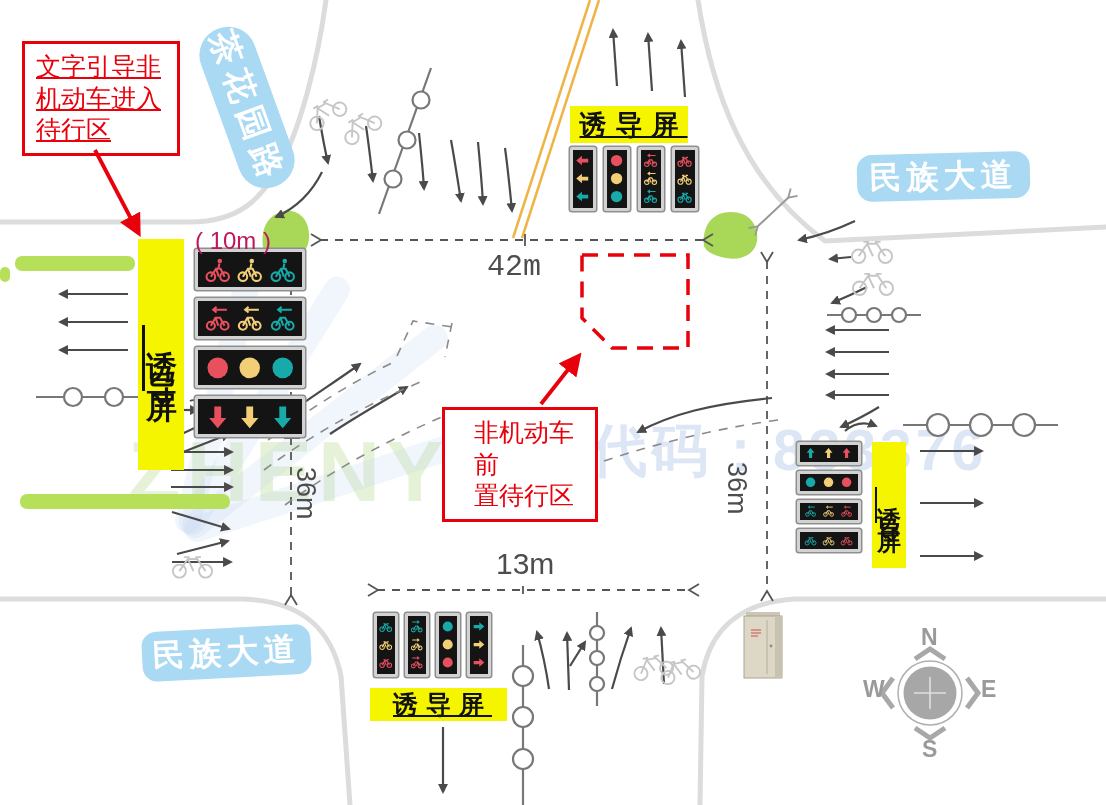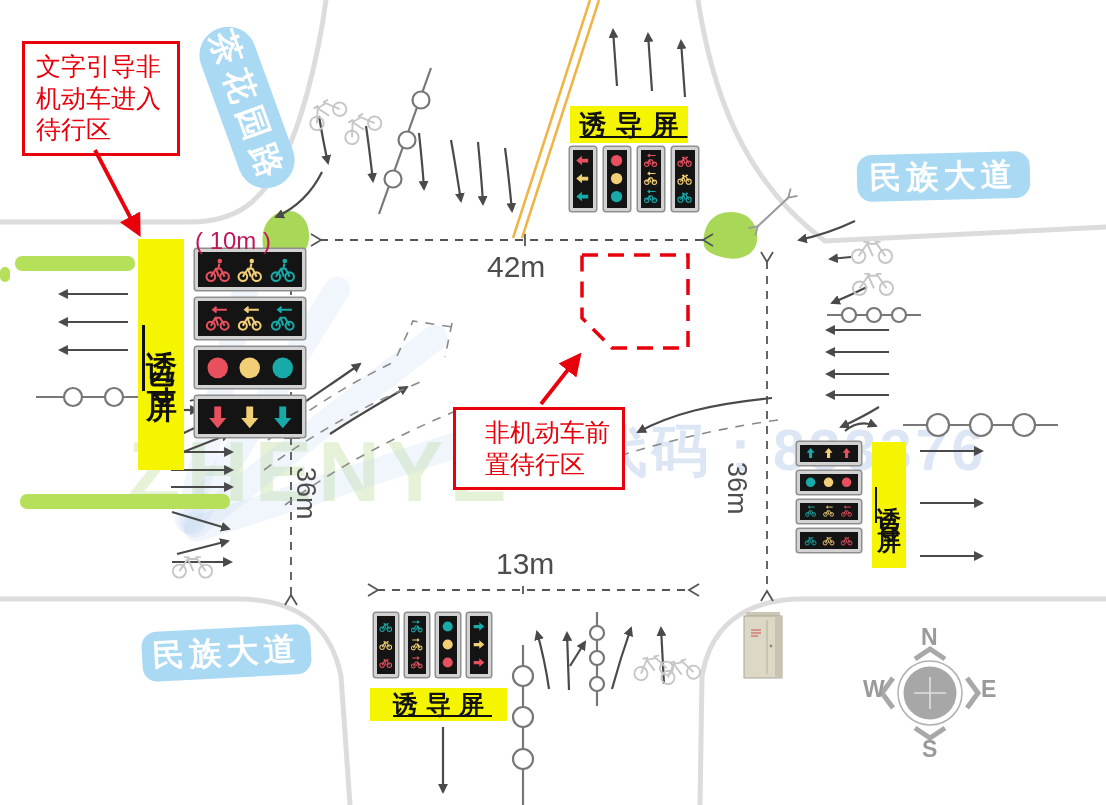--- a/index.html
+++ b/index.html
@@ -35,25 +35,25 @@
   
   .pill{background:var(--road-pill-blue);color:#fff;font-weight:bold;border-radius:15px;
     display:flex;align-items:center;justify-content:center;z-index:3;white-space:nowrap;}
   #road-north{left:163px;top:79px;width:168px;height:57px;border-radius:28px;
     transform:rotate(70deg);font-size:33px;letter-spacing:7px;}
   #road-east{left:857px;top:153px;width:173px;height:47px;font-size:32px;letter-spacing:5px;transform:rotate(-1.5deg);}
   #road-sw{left:142px;top:628px;width:169px;height:50px;font-size:32px;letter-spacing:5px;transform:rotate(-3deg);}
   
   .note{border:3px solid var(--annotation-red);color:var(--annotation-red);background:#fff;
     white-space:pre-line;font-size:25px;line-height:1.26;padding:7px 11px;z-index:4;font-weight:500;}
-  #note-guide{left:22px;top:41px;width:158px;}
-  #note-wait{left:453px;top:407px;width:172px;padding-left:29px;}
+  #note-guide{left:22px;top:41px;width:158px;text-decoration:underline;}
+  #note-wait{left:442px;top:407px;width:156px;padding-left:29px;}
   
   .dim{color:#4d4d4d;font-size:30px;z-index:3;white-space:nowrap;}
-  #dim-42m{left:487px;top:250px;}
+  #dim-42m{left:487px;top:250px;font-family:Liberation Mono, monospace;}
   #dim-14m{left:496px;top:547px;}
   #dim-36w{left:321px;top:467px;transform:rotate(90deg);transform-origin:0 0;font-size:27px;}
   #dim-36e{left:752px;top:462px;transform:rotate(90deg);transform-origin:0 0;font-size:27px;}
   #dim-10m{left:187px;top:227px;color:#be185d;font-size:24px;z-index:3;white-space:nowrap;margin-left:8px;}
   
   .cl{color:#9a9a9a;font-weight:bold;font-size:23px;z-index:3;}
   #cl-n{left:921px;top:624px;} #cl-s{left:922px;top:736px;}
   #cl-w{left:863px;top:676px;} #cl-e{left:981px;top:676px;}
   
   .siggroup{z-index:3;display:flex;}

